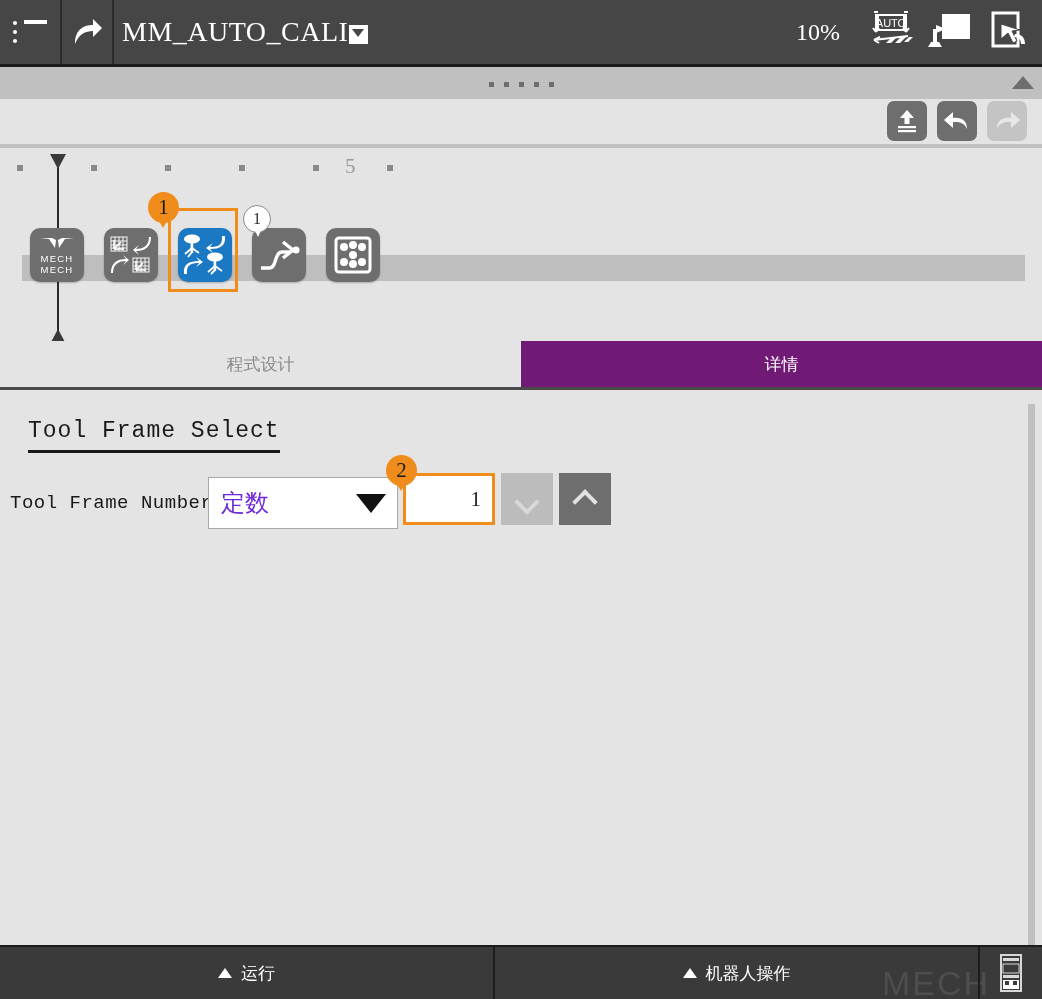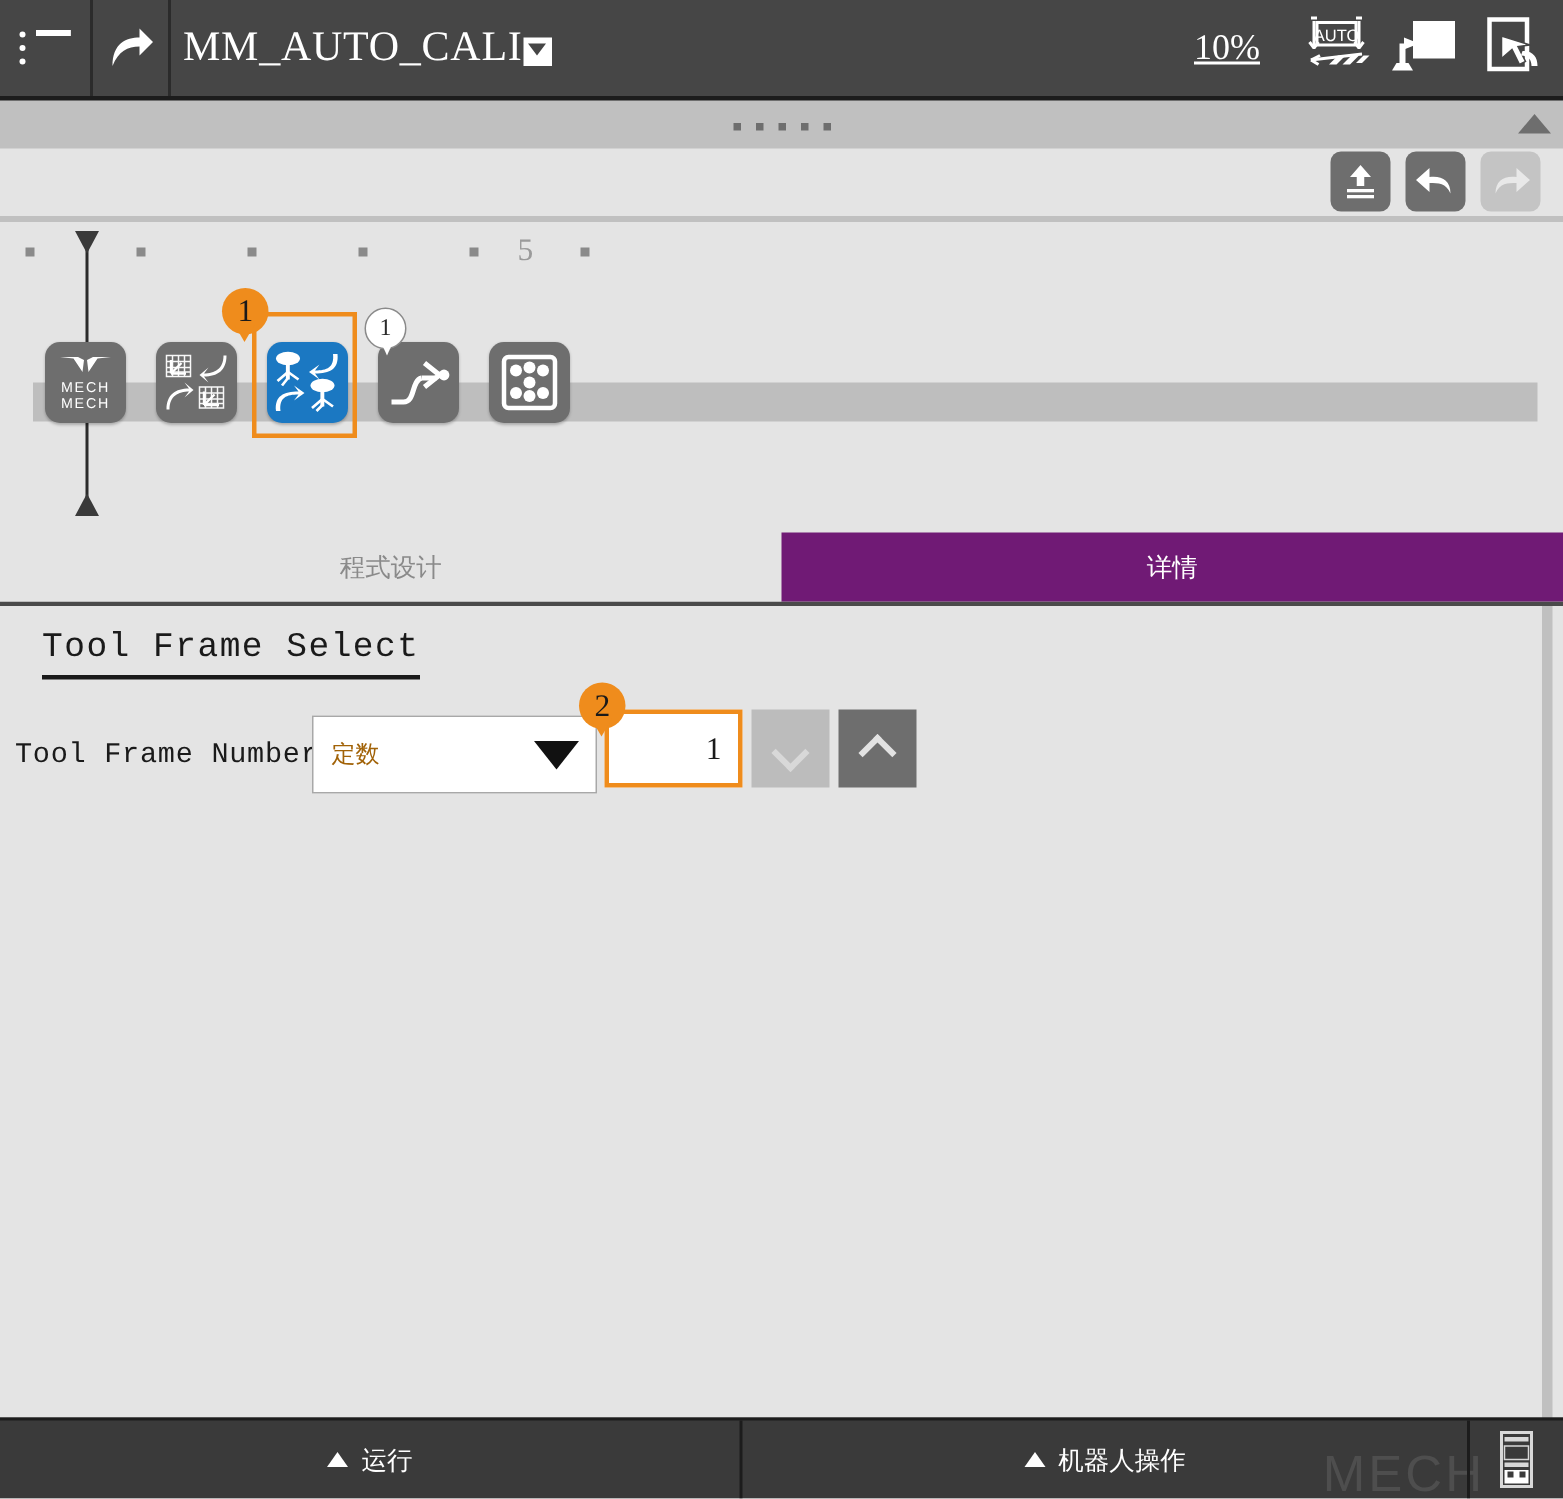--- a/index.html
+++ b/index.html
@@ -38,21 +38,20 @@
     content:"";position:absolute;left:3px;top:4px;
     border-left:6.5px solid transparent;border-right:6.5px solid transparent;
     border-top:8px solid #464646;
   }
   .tb-right{
     display:flex;align-items:center;gap:0px;padding-right:6px;
   }
   .pct{
     color:#ffffff;font-family:"Liberation Serif", serif;font-size:24px;
     margin-right:22px;
-    text-decoration:underline;
   }
   .ticon{width:58px;height:60px;display:flex;align-items:center;justify-content:center;}
 
   
   .hamb{width:34px;height:24px;position:relative;}
   .hamb i{position:absolute;left:11px;width:23px;height:4px;background:#fff;}
   .hamb i:nth-child(1){top:1px;} .hamb i:nth-child(2){top:10px;} .hamb i:nth-child(3){top:19px;}
   .hamb b{position:absolute;left:0px;width:4px;height:4px;border-radius:50%;background:#fff;}
   .hamb b:nth-of-type(1){top:1px;} .hamb b:nth-of-type(2){top:10px;} .hamb b:nth-of-type(3){top:19px;}
 
@@ -143,21 +142,21 @@
     border-top:11px solid #ffffff;
   }
   .mechmind{
     color:#ffffff;font-size:9.5px;line-height:11px;text-align:center;
     letter-spacing:1.2px;font-family:"Liberation Sans", sans-serif;
     margin-top:9px;
   }
 
   
   .tabs{
-    position:absolute;left:0;top:355px;width:1042px;height:49px;
+    position:absolute;left:0;top:341px;width:1042px;height:49px;
     display:flex;border-bottom:3px solid #4a4a4a;box-sizing:border-box;
   }
   .tab{
     flex:1;display:flex;align-items:center;justify-content:center;
     font-size:17px;
   }
   .tab.inactive{background:#e4e4e4;color:#8a8a8a;}
   .tab.active{background:#701a75;color:#ffffff;}
 
   
@@ -174,21 +173,21 @@
     position:absolute;left:10px;top:88px;
     font-family:"Liberation Mono", monospace;font-size:19px;color:#1a1a1a;
     letter-spacing:0.5px;
   }
   .combo{
     position:absolute;left:208px;top:73px;width:190px;height:52px;
     background:#ffffff;border:1px solid #a8a8a8;box-sizing:border-box;
     display:flex;align-items:center;justify-content:space-between;
     padding:0 11px 0 12px;
   }
-  .combo-val{font-size:16px;color:#a16207;}
+  .combo-val{font-size:24px;color:#6d28d9;}
   .combo-caret{
     width:0;height:0;border-left:15px solid transparent;
     border-right:15px solid transparent;border-top:19px solid #111;
   }
   .numbox{
     position:absolute;left:403px;top:473px;width:92px;height:52px;
     background:#ffffff;border:3px solid #ef8c1c;box-sizing:border-box;
     display:flex;align-items:center;justify-content:flex-end;padding-right:11px;
     font-family:"Liberation Serif", serif;font-size:21px;color:#1a1a1a;
   }

